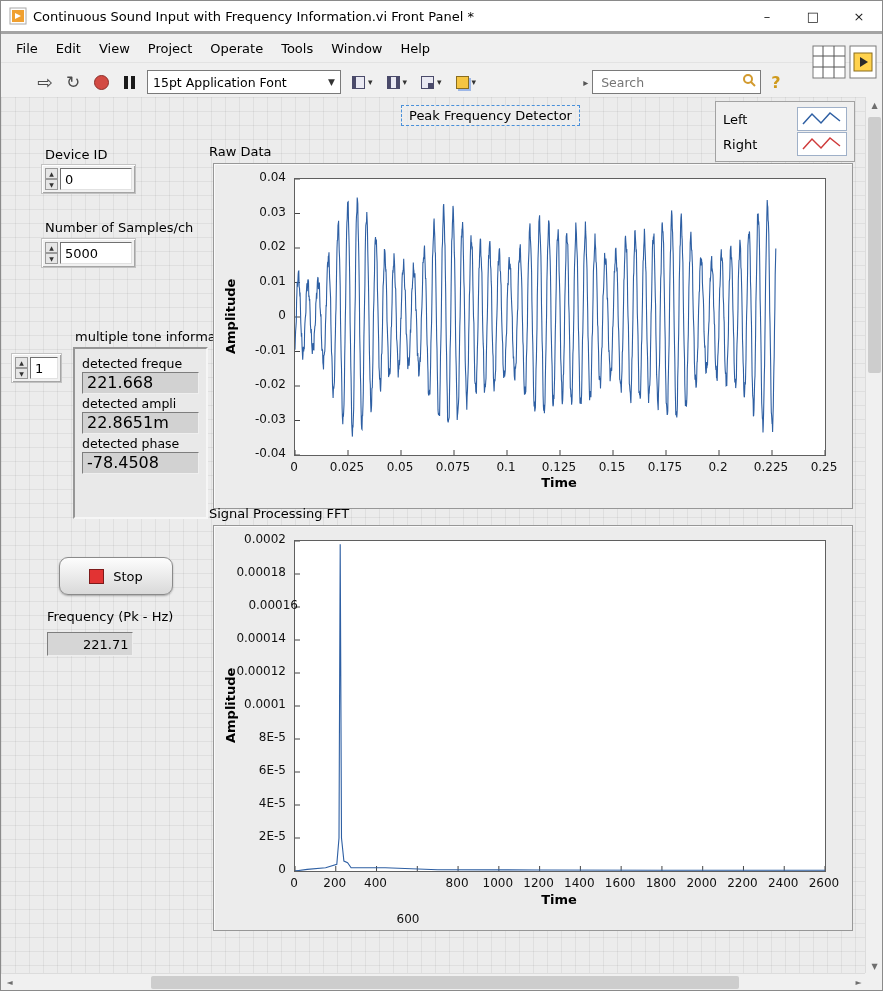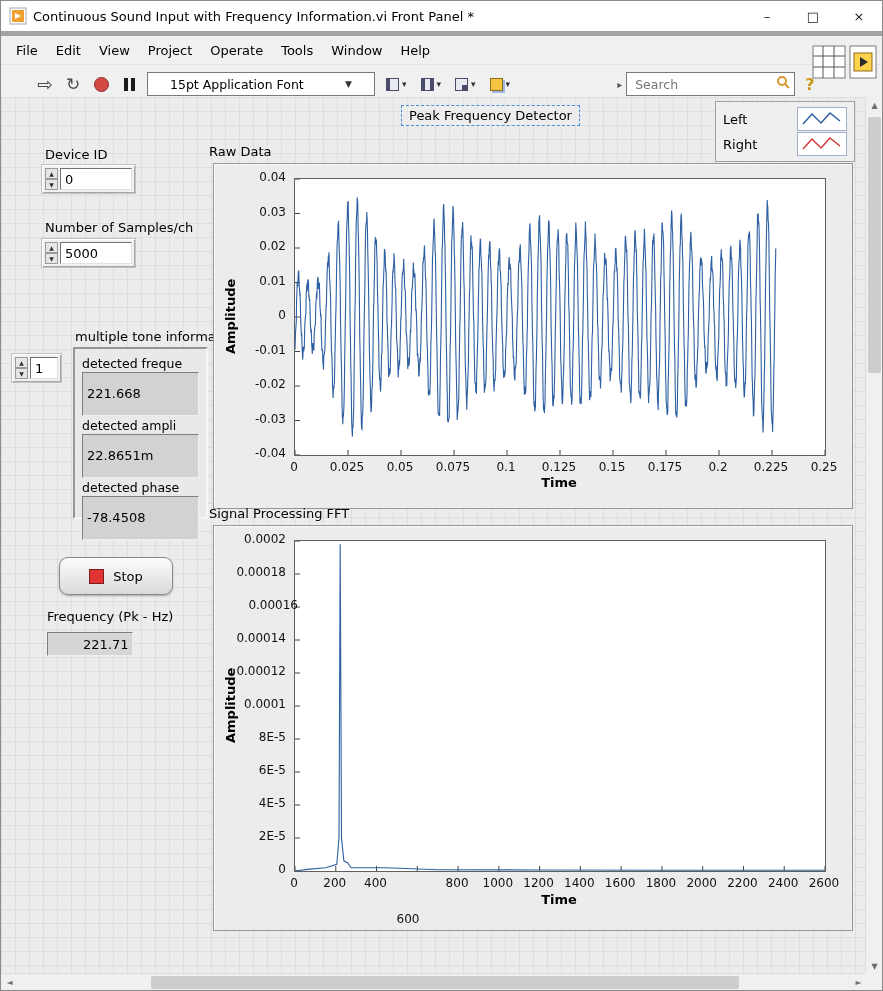--- a/index.html
+++ b/index.html
@@ -1,33 +1,33 @@
 <!DOCTYPE html>
 <html><head>
 <meta charset="utf-8">
 <style>
   html,body{margin:0;padding:0;}
   body{width:883px;height:991px;position:relative;overflow:hidden;
        font-family:"DejaVu Sans","Liberation Sans",sans-serif;font-size:13px;color:#000;
        background:#fff;border:1px solid #8a8a8a;box-sizing:border-box;}
   
-  .titlebar{height:30px;background:#ffffff;display:flex;align-items:center;border-bottom:5px solid #a3a3a3;}
+  .titlebar{height:30px;background:#ffffff;display:flex;align-items:center;border-bottom:3px solid #a3a3a3;}
   .titlebar .ticon{margin:0 6px 0 8px;display:flex;}
   .titlebar .ttext{flex:1;font-size:13px;white-space:nowrap;overflow:hidden;}
   .winbtn{width:46px;height:30px;display:flex;align-items:center;justify-content:center;font-size:13px;color:#222;}
   .menubar{height:28px;background:#f0f0f0;display:flex;align-items:center;padding-left:6px;border-bottom:1px solid #e3e3e3;}
   .menu-item{padding:4px 9px;cursor:default;}
   .toolbar{height:38px;background:#f0f0f0;display:flex;align-items:center;padding-left:34px;border-bottom:1px solid #cfcfcf;gap:8px;}
   .tbtn{display:flex;align-items:center;justify-content:center;min-width:20px;height:26px;color:#444;}
   .run-glyph{font-size:19px;color:#4c4c4c;}
   .cont-glyph{font-size:17px;color:#4c4c4c;}
   .abort-circle{width:13px;height:13px;border-radius:50%;background:#d24a43;border:1px solid #8d2f2a;}
   .pause-bars{display:flex;gap:3px;}
   .pause-bars i{display:block;width:4px;height:13px;background:#1a1a1a;}
-  .font-select{width:182px;height:22px;background:#fff;border:1px solid #7a7a7a;display:flex;align-items:center;padding:0 22px;gap:4px;}
+  .font-select{width:182px;height:22px;background:#fff;border:1px solid #7a7a7a;display:flex;align-items:center;padding:0 5px;gap:4px;}
   .font-select .fs-label{flex:1;font-size:12.5px;white-space:nowrap;overflow:hidden;}
   .font-select .fs-caret{font-size:9px;color:#333;}
   .tool-dd{display:flex;align-items:center;gap:3px;padding:2px 3px;height:24px;}
   .tool-dd .caret{font-size:9px;color:#333;}
   .mini{width:13px;height:13px;box-sizing:border-box;border:1px solid #4a4a6a;background:#e9e9f2;position:relative;}
   .mini.align{border-left:4px solid #4a4a6a;}
   .mini.distr{border-left:4px solid #4a4a6a;border-right:4px solid #4a4a6a;}
   .mini.resize::after{content:"";position:absolute;right:0;bottom:0;width:5px;height:5px;background:#4a4a6a;}
   .mini.reorder{background:#f5c542;border-color:#8a6d1d;box-shadow:2px 2px 0 #9db7e8;}
   .search-wrap{display:flex;align-items:center;gap:4px;margin-left:96px;}
@@ -55,21 +55,21 @@
              border:1px solid #9a9a9a;background:#e6e6e6;color:#333;}
   .numfield{background:#fff;border:1px solid;border-color:#707070 #e2e2e2 #e2e2e2 #707070;
             padding:0 4px;font-size:13px;height:22px;line-height:22px;box-sizing:border-box;}
   .ind{position:absolute;background:#d6d6d6;border:1px solid;border-color:#7e7e7e #eeeeee #eeeeee #7e7e7e;
        padding:0 5px;height:24px;line-height:24px;box-sizing:border-box;}
   
   .cluster{position:absolute;left:72px;top:250px;width:135px;height:172px;box-sizing:border-box;
            background:#e9e9e9;border:2px solid;border-color:#969696 #f6f6f6 #f6f6f6 #969696;padding:5px 7px;}
   .cluster .clabel{font-size:12.5px;margin:2px 0 1px 0;white-space:nowrap;overflow:hidden;}
   .cluster .cfield{background:#d2d2d2;border:1px solid;border-color:#7e7e7e #efefef #efefef #7e7e7e;
-                   height:20px;line-height:20px;padding:11px 4px;font-size:13px;white-space:nowrap;overflow:hidden;}
+                   height:20px;line-height:20px;padding:0 4px;font-size:16px;white-space:nowrap;overflow:hidden;}
   
   .stop-btn{position:absolute;left:58px;top:460px;width:112px;height:36px;border-radius:9px;
             background:linear-gradient(#fdfdfd,#d9d9d9);border:1px solid #8a8a8a;
             box-shadow:0 1px 2px rgba(0,0,0,0.3);display:flex;align-items:center;justify-content:center;gap:9px;}
   .stopsq{width:13px;height:13px;background:#e23333;border:1px solid #7d1a1a;}
   
   .graph{position:absolute;background:#ececec;border:1px solid #979797;box-shadow:inset 1px 1px 0 #fafafa;}
   .graph .plot{position:absolute;left:80px;top:14px;background:#fff;border:1px solid #5f5f5f;}
   #raw-graph{left:212px;top:66px;width:638px;height:344px;}
   #raw-graph .plot{width:530px;height:276px;}

